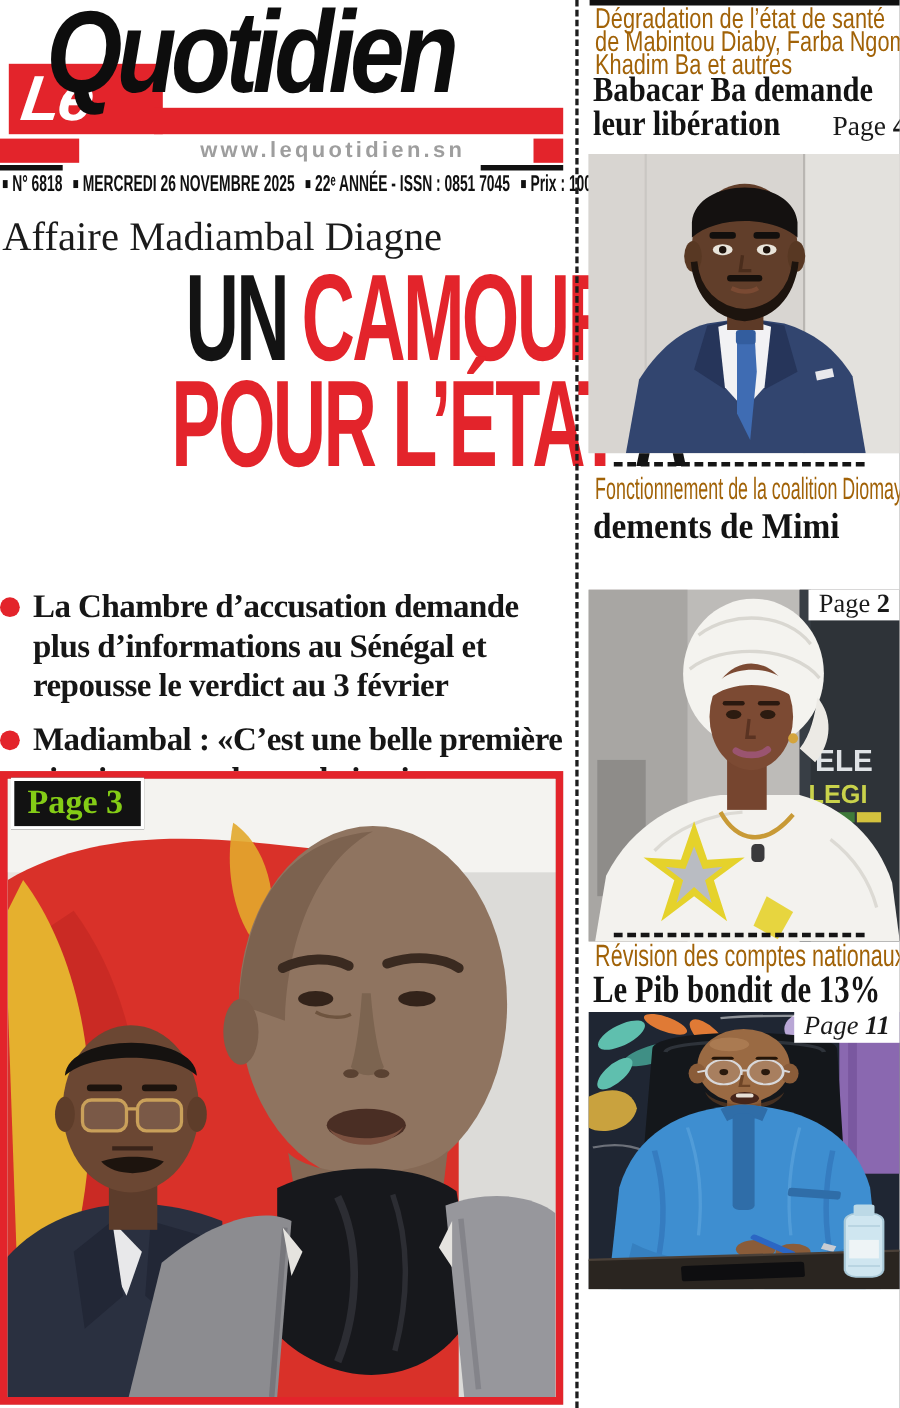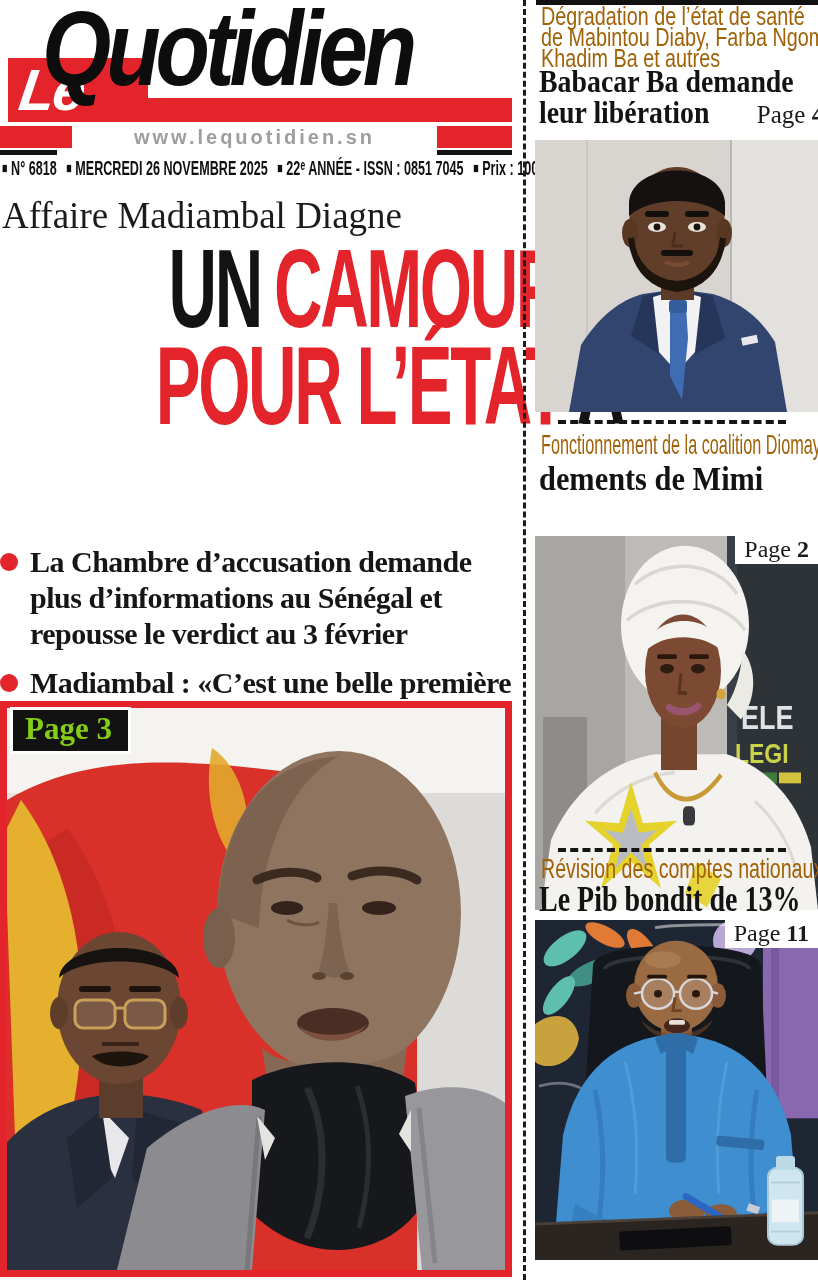--- a/index.html
+++ b/index.html
@@ -11,36 +11,36 @@
 
   
   .logo-band{left:0;top:0;width:512px;height:122px;}
   .logo-le-box{left:8px;top:58px;width:140px;height:64px;background:#e3242b;}
   .logo-le{left:20px;top:56px;font-style:italic;font-weight:900;font-size:58px;color:#fff;
            transform:skewX(-8deg);letter-spacing:-2px;}
   .logo-stripe{left:140px;top:98px;width:372px;height:24px;background:#e3242b;}
   .logo-name{left:42px;top:-12px;font-style:italic;font-weight:900;font-size:106px;color:#0d0d0d;
              letter-spacing:-6px;}
   .www-band{left:0;top:126px;width:512px;height:22px;background:#e3242b;}
-  .www-box{left:72px;top:124px;width:365px;height:26px;background:#fff;text-align:center;}
+  .www-box{left:72px;top:124px;width:365px;height:26px;background:#fff;text-align:center;padding-left:48px;}
   .www-text{font-weight:bold;font-size:20px;color:#9e9e9e;letter-spacing:3px;line-height:26px;}
   .rule-left{left:0;top:150px;width:57px;height:5px;background:#111;}
   .rule-right{left:437px;top:150px;width:75px;height:5px;background:#111;}
   .info-bar{left:2px;top:156px;width:510px;height:26px;font-weight:bold;font-size:21px;color:#101010;}
   .info-bar .sq{margin:0 6px 0 10px;font-size:15px;vertical-align:2px;}
   .info-bar .sq:first-child{margin-left:0;}
 
   
   .kicker-main{left:2px;top:190px;width:508px;font-size:37px;line-height:52px;color:#1b1b1b;
                font-family:"Liberation Serif",serif;}
   .headline{left:0;top:240px;width:512px;text-align:center;font-weight:900;
             font-size:112px;line-height:97px;letter-spacing:-4px;color:#131313;}
   .headline .red{color:#e3242b;}
   .headline .gap{display:inline-block;width:22px;}
-  .bullets{left:0;top:534px;width:512px;margin-top:10px;}
+  .bullets{left:0;top:534px;width:512px;}
   .bullet-item{position:relative;padding-left:30px;margin-bottom:13px;
                font-family:"Liberation Serif",serif;font-weight:bold;font-size:30px;
                line-height:36px;color:#161616;letter-spacing:-0.5px;}
   .bullet-dot{position:absolute;left:0;top:9px;width:18px;height:18px;border-radius:50%;background:#e3242b;}
 
   
   .main-photo{left:0;top:701px;width:512px;height:576px;border:7px solid #e3242b;box-sizing:border-box;
               background:#cfcac4;}
   .main-photo svg{display:block;width:100%;height:100%;}
   .page3-badge{left:10px;top:707px;background:#121212;border:3px solid #fff;padding:1px 16px 4px 12px;
@@ -59,25 +59,25 @@
   .pagebox{position:absolute;top:0;right:0;background:#fff;padding:0 9px 2px 9px;z-index:4;
            font-family:"Liberation Serif",serif;font-size:24px;color:#1a1a1a;line-height:26px;}
   .dashsep{border-top:4px dashed #151515;width:228px;}
 
   .s1-kicker{left:541px;top:6px;width:276px;}
   .s1-headline{left:539px;top:66px;font-size:32px;line-height:31px;}
   .s1-photo{left:535px;top:140px;width:283px;height:272px;}
   .sep1{left:558px;top:420px;}
   .s2-kicker{left:541px;top:434px;width:276px;}
   .s2-headline{left:539px;top:462px;font-size:33px;line-height:34px;}
-  .s2-photo{left:535px;top:536px;width:283px;height:374px;}
+  .s2-photo{left:535px;top:536px;width:283px;height:320px;}
   .sep2{left:558px;top:848px;}
   .s3-kicker{left:541px;top:858px;width:276px;}
   .s3-headline{left:539px;top:882px;font-size:35px;line-height:36px;}
-  .s3-photo{left:535px;top:920px;width:283px;height:340px;}
+  .s3-photo{left:535px;top:920px;width:283px;height:252px;font-style:italic;}
 </style>
 </head>
 <body>
 
 <div class="page">
 
   <div class="abs logo-band">
     <div class="abs logo-le-box"></div>
     <div class="abs logo-stripe"></div>
     <div class="abs logo-le">Le</div>

